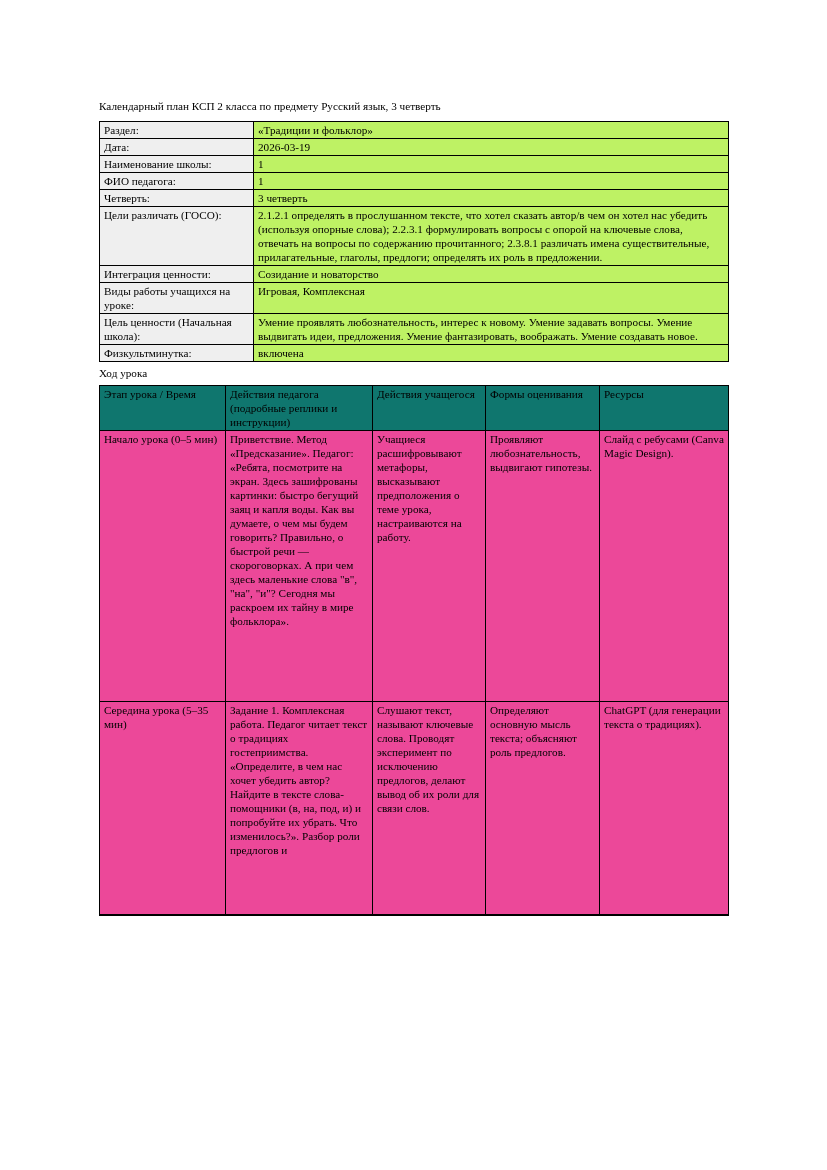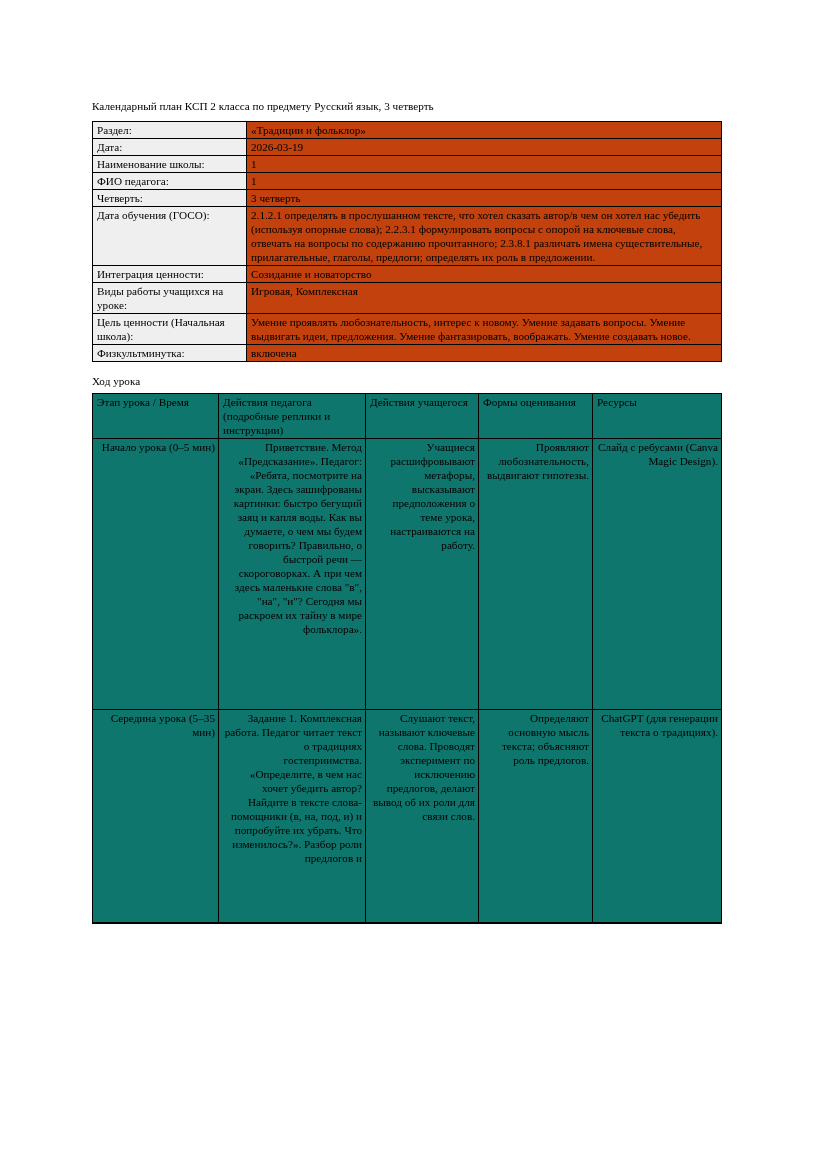--- a/index.html
+++ b/index.html
@@ -16,37 +16,37 @@
   }
   .page {
     position: relative;
     width: 827px;
     height: 1170px;
     background: #ffffff;
     overflow: hidden;
   }
   .content {
     position: absolute;
-    left: 92px;
+    left: 99px;
     top: 99px;
     width: 629px;
     font-family: Liberation Serif, serif;
   }
 
   .doc-title {
     font-size: 11.2px;
     line-height: 14px;
     margin: 0 0 8px 0;
     white-space: nowrap;
   }
 
   .section-label {
     font-size: 11.2px;
     line-height: 14px;
-    margin: 12px 0 5px 0;
+    margin: 4px 0 5px 0;
   }
 
   table {
     border-collapse: collapse;
     table-layout: fixed;
     width: 629px;
     font-size: 11.2px;
     line-height: 14px;
   }
   table td, table th {
@@ -61,37 +61,36 @@
   }
 
   
   .info-table { width: 629px; padding-left: 12px; }
   .info-table col.c-label { width: 154px; }
   .info-table col.c-value { width: 475px; }
   .info-table td.label {
     background: #efefef;
   }
   .info-table td.value {
-    background: #c2410c;
+    background: #bef264;
   }
 
   
   .flow-table { width: 629px; }
   .flow-table col.c1 { width: 126px; }
   .flow-table col.c2 { width: 147px; }
   .flow-table col.c3 { width: 113px; }
   .flow-table col.c4 { width: 114px; }
   .flow-table col.c5 { width: 129px; }
   .flow-table thead td {
     background: #0f766e;
     height: 42px;
   }
   .flow-table tbody td {
-    background: #0f766e;
-    text-align: right;
+    background: #ec4899;
   }
   .flow-table tbody tr.r1 td { height: 268px; }
   .flow-table tbody tr.r2 td { height: 210px; }
   .flow-table tbody tr:last-child td {
     border-bottom: 2px solid #000000;
   }
 </style>
 </head>
 <body>
 
@@ -120,21 +119,21 @@
         </tr>
         <tr>
           <td class="label">ФИО педагога:</td>
           <td class="value">1</td>
         </tr>
         <tr>
           <td class="label">Четверть:</td>
           <td class="value">3 четверть</td>
         </tr>
         <tr>
-          <td class="label">Дата обучения (ГОСО):</td>
+          <td class="label">Цели различать (ГОСО):</td>
           <td class="value">2.1.2.1 определять в прослушанном тексте, что хотел сказать автор/в чем он хотел нас убедить (используя опорные слова); 2.2.3.1 формулировать вопросы с опорой на ключевые слова, отвечать на вопросы по содержанию прочитанного; 2.3.8.1 различать имена существительные, прилагательные, глаголы, предлоги; определять их роль в предложении.</td>
         </tr>
         <tr>
           <td class="label">Интеграция ценности:</td>
           <td class="value">Созидание и новаторство</td>
         </tr>
         <tr>
           <td class="label">Виды работы учащихся на уроке:</td>
           <td class="value">Игровая, Комплексная</td>
         </tr>

